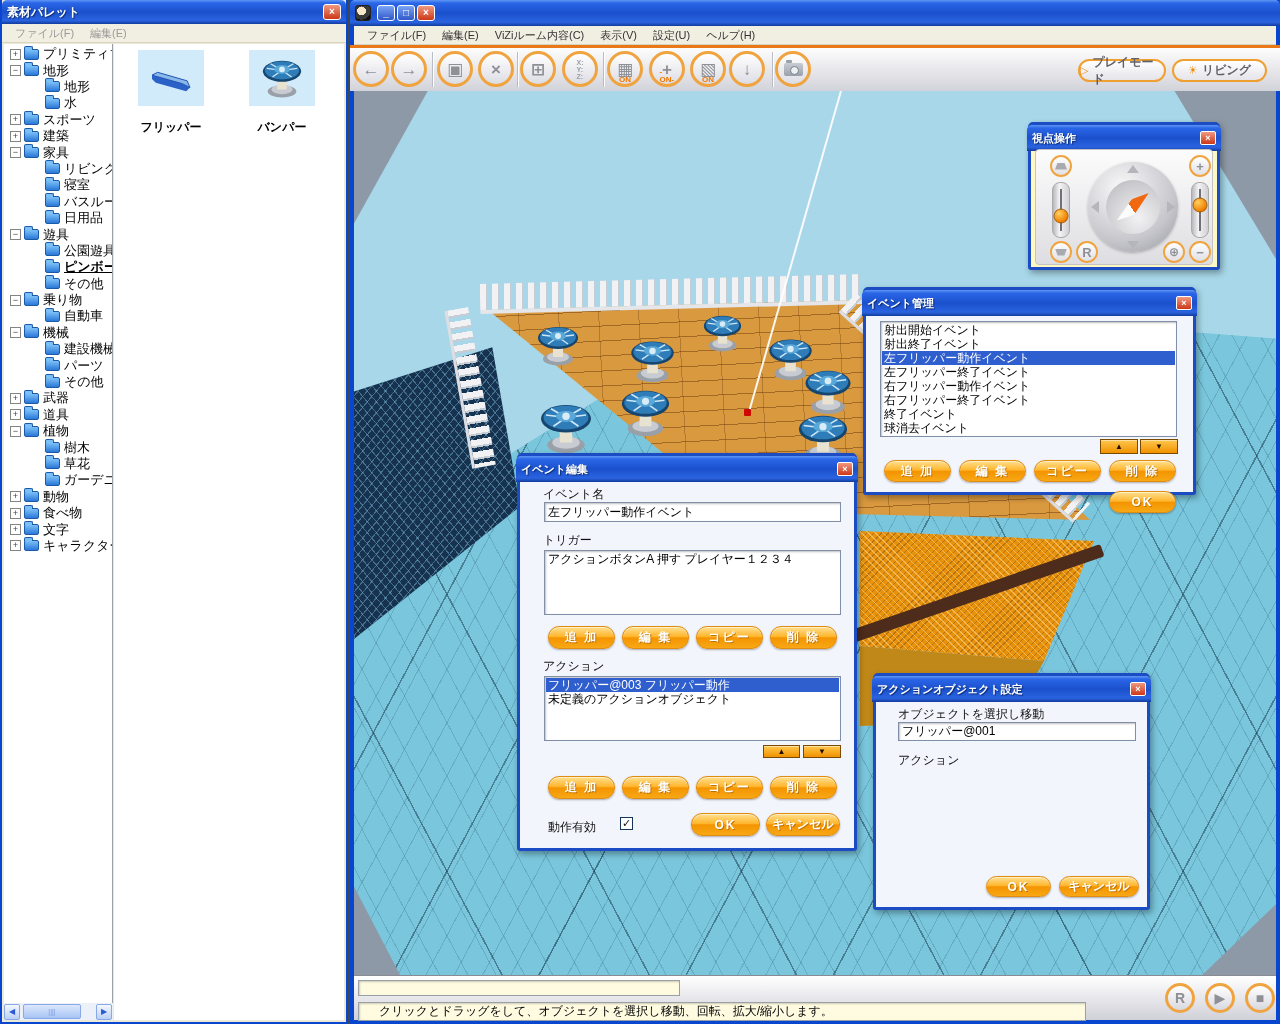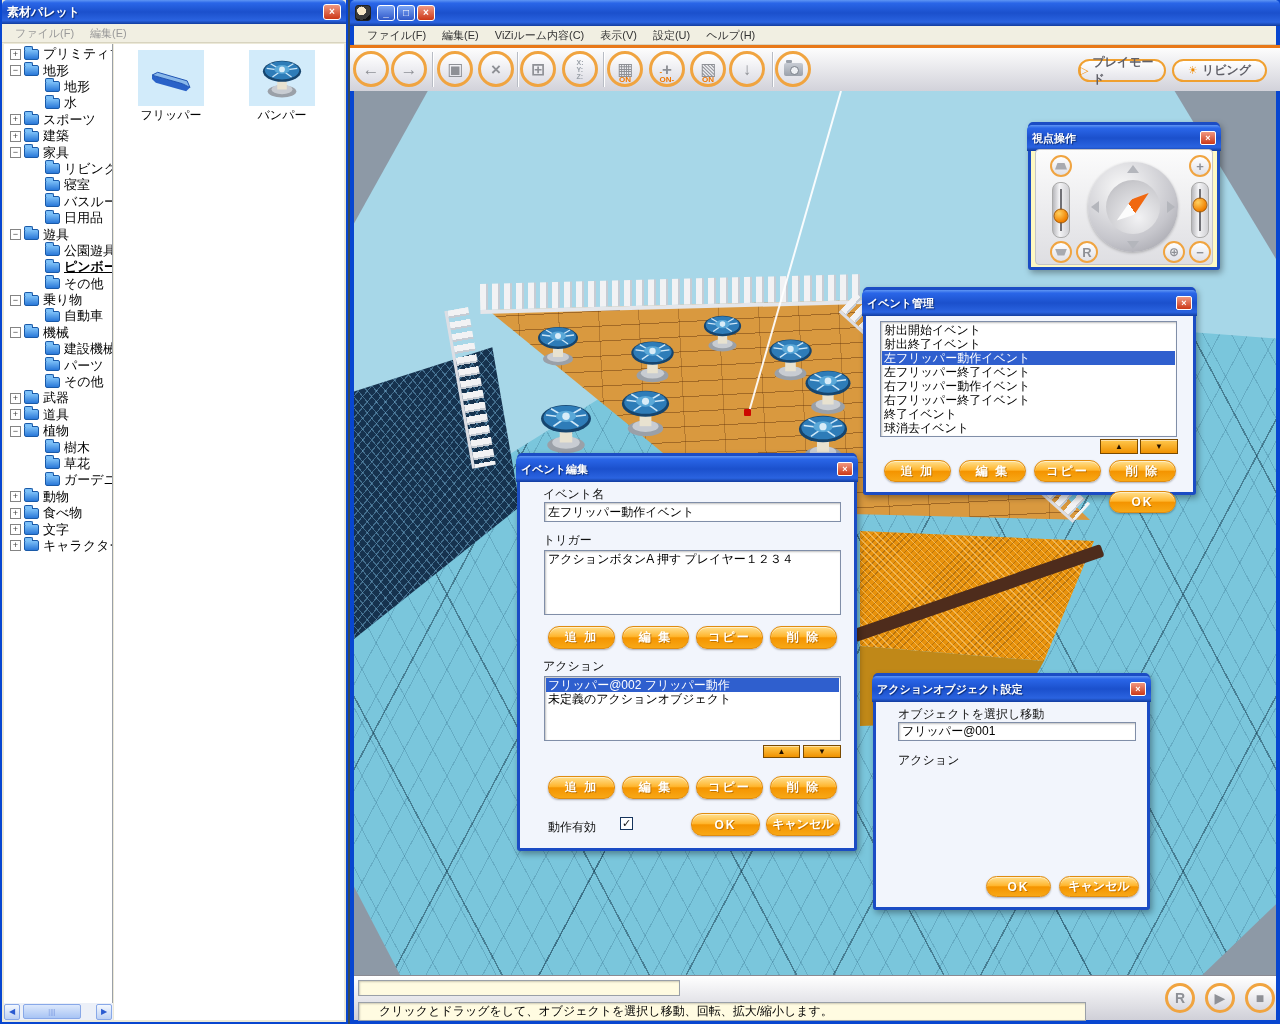--- a/index.html
+++ b/index.html
@@ -55,21 +55,21 @@
   .trow.child { padding-left:41px; }
   .folder { width:15px; height:11px; border:1px solid #1a5aa8; border-radius:2px;
     background:linear-gradient(#7cc0f8,#2a78d8); position:relative; margin-right:4px; flex:none; }
   .folder:before { content:""; position:absolute; left:-1px; top:-4px; width:7px; height:3px;
     background:#7cc0f8; border:1px solid #1a5aa8; border-bottom:none; border-radius:2px 2px 0 0; }
   .trow .tlabel { overflow:hidden; }
   .trow.selected .tlabel { text-decoration:underline; font-weight:bold; }
   #pitems { position:absolute; left:112px; top:44px; right:2px; bottom:2px; background:#fff; }
   .pcell { position:absolute; width:66px; text-align:center; }
   .pcell .pic { width:66px; height:56px; background:#d2ebfa; display:flex; align-items:center; justify-content:center; }
-  .pcell .plabel { font-size:12px; margin-top:1px; color:#000; }
+  .pcell .plabel { font-size:12px; margin-top:13px; color:#000;font-weight:bold; }
   #pscroll { position:absolute; left:2px; bottom:2px; width:109px; height:17px; background:#ecf0f8;
     display:flex; align-items:center; }
   .sbtn { width:16px; height:16px; background:linear-gradient(#f4f8fe,#bcd0f4); border:1px solid #88a8e8;
     border-radius:2px; color:#2a5ad0; font-size:8px; display:flex; align-items:center; justify-content:center; flex:none; }
   .sthumb { position:absolute; left:19px; width:58px; height:15px; top:1px; border:1px solid #88a8e8;
     border-radius:2px; background:linear-gradient(#dce8fc,#a8c4f4); }
   .sthumb:before { content:"||||"; color:#7a9ae0; font-size:7px; display:block; text-align:center; line-height:13px; }
 
   
   #mainwin { position:absolute; left:350px; top:0; width:930px; height:1024px;
@@ -671,21 +671,21 @@
       <div class="lbl" style="left:23px;top:76px">トリガー</div>
       <div class="listbox sunken" style="left:24px;top:94px;width:297px;height:65px">
           <div class="row">アクションボタンA 押す プレイヤー１２３４</div>
         </div>
       <div class="obtn" style="left:28px;top:170px;width:67px;height:23px">追 加</div>
       <div class="obtn" style="left:102px;top:170px;width:67px;height:23px">編 集</div>
       <div class="obtn" style="left:176px;top:170px;width:67px;height:23px">コピー</div>
       <div class="obtn" style="left:250px;top:170px;width:67px;height:23px">削 除</div>
       <div class="lbl" style="left:23px;top:202px">アクション</div>
       <div class="listbox sunken" style="left:24px;top:220px;width:297px;height:65px">
-          <div class="row sel">フリッパー@002 フリッパー動作</div>
+          <div class="row sel">フリッパー@003 フリッパー動作</div>
           <div class="row">未定義のアクションオブジェクト</div>
         </div>
       <div class="spin" style="left:243px;top:289px;width:37px;height:13px">▲</div>
       <div class="spin" style="left:283px;top:289px;width:38px;height:13px">▼</div>
       <div class="obtn" style="left:28px;top:320px;width:67px;height:23px">追 加</div>
       <div class="obtn" style="left:102px;top:320px;width:67px;height:23px">編 集</div>
       <div class="obtn" style="left:176px;top:320px;width:67px;height:23px">コピー</div>
       <div class="obtn" style="left:250px;top:320px;width:67px;height:23px">削 除</div>
       <div class="lbl" style="left:28px;top:363px">動作有効</div>
       <div class="chk" style="left:100px;top:361px">✓</div>

